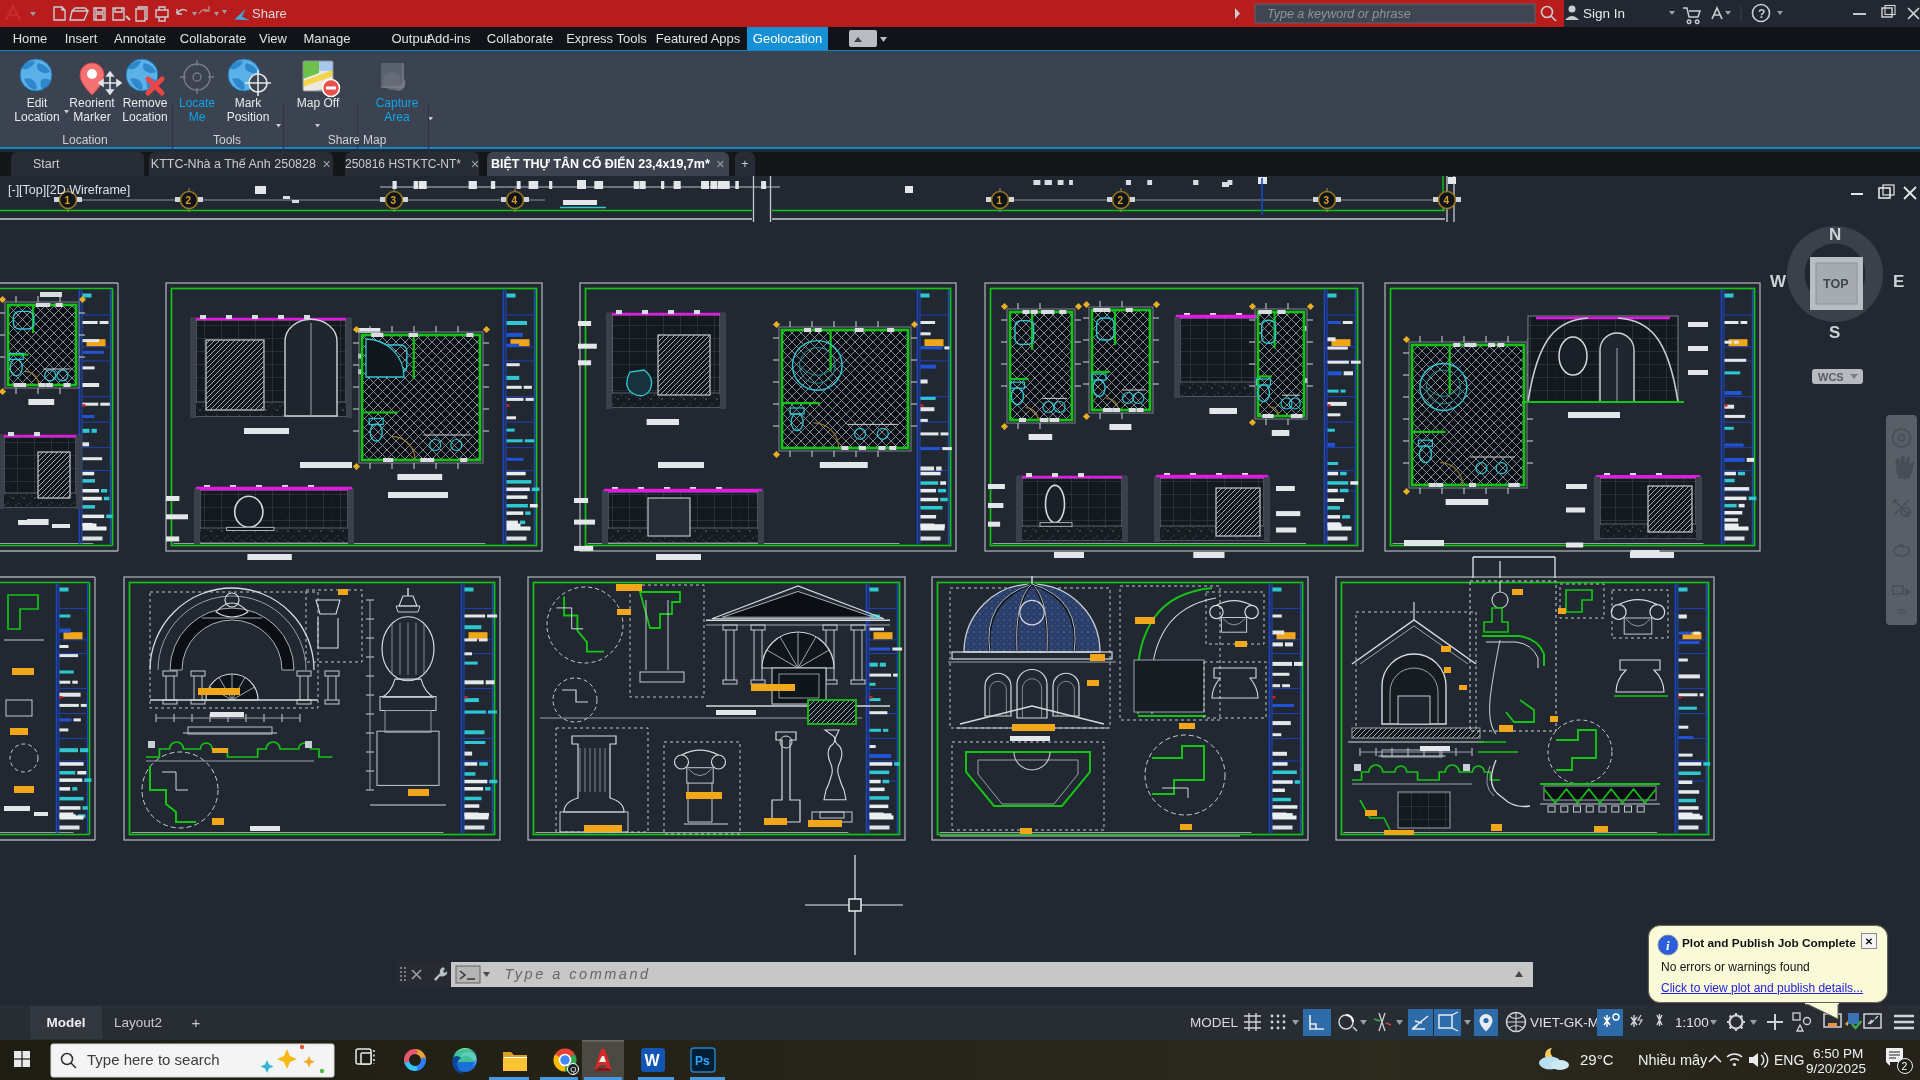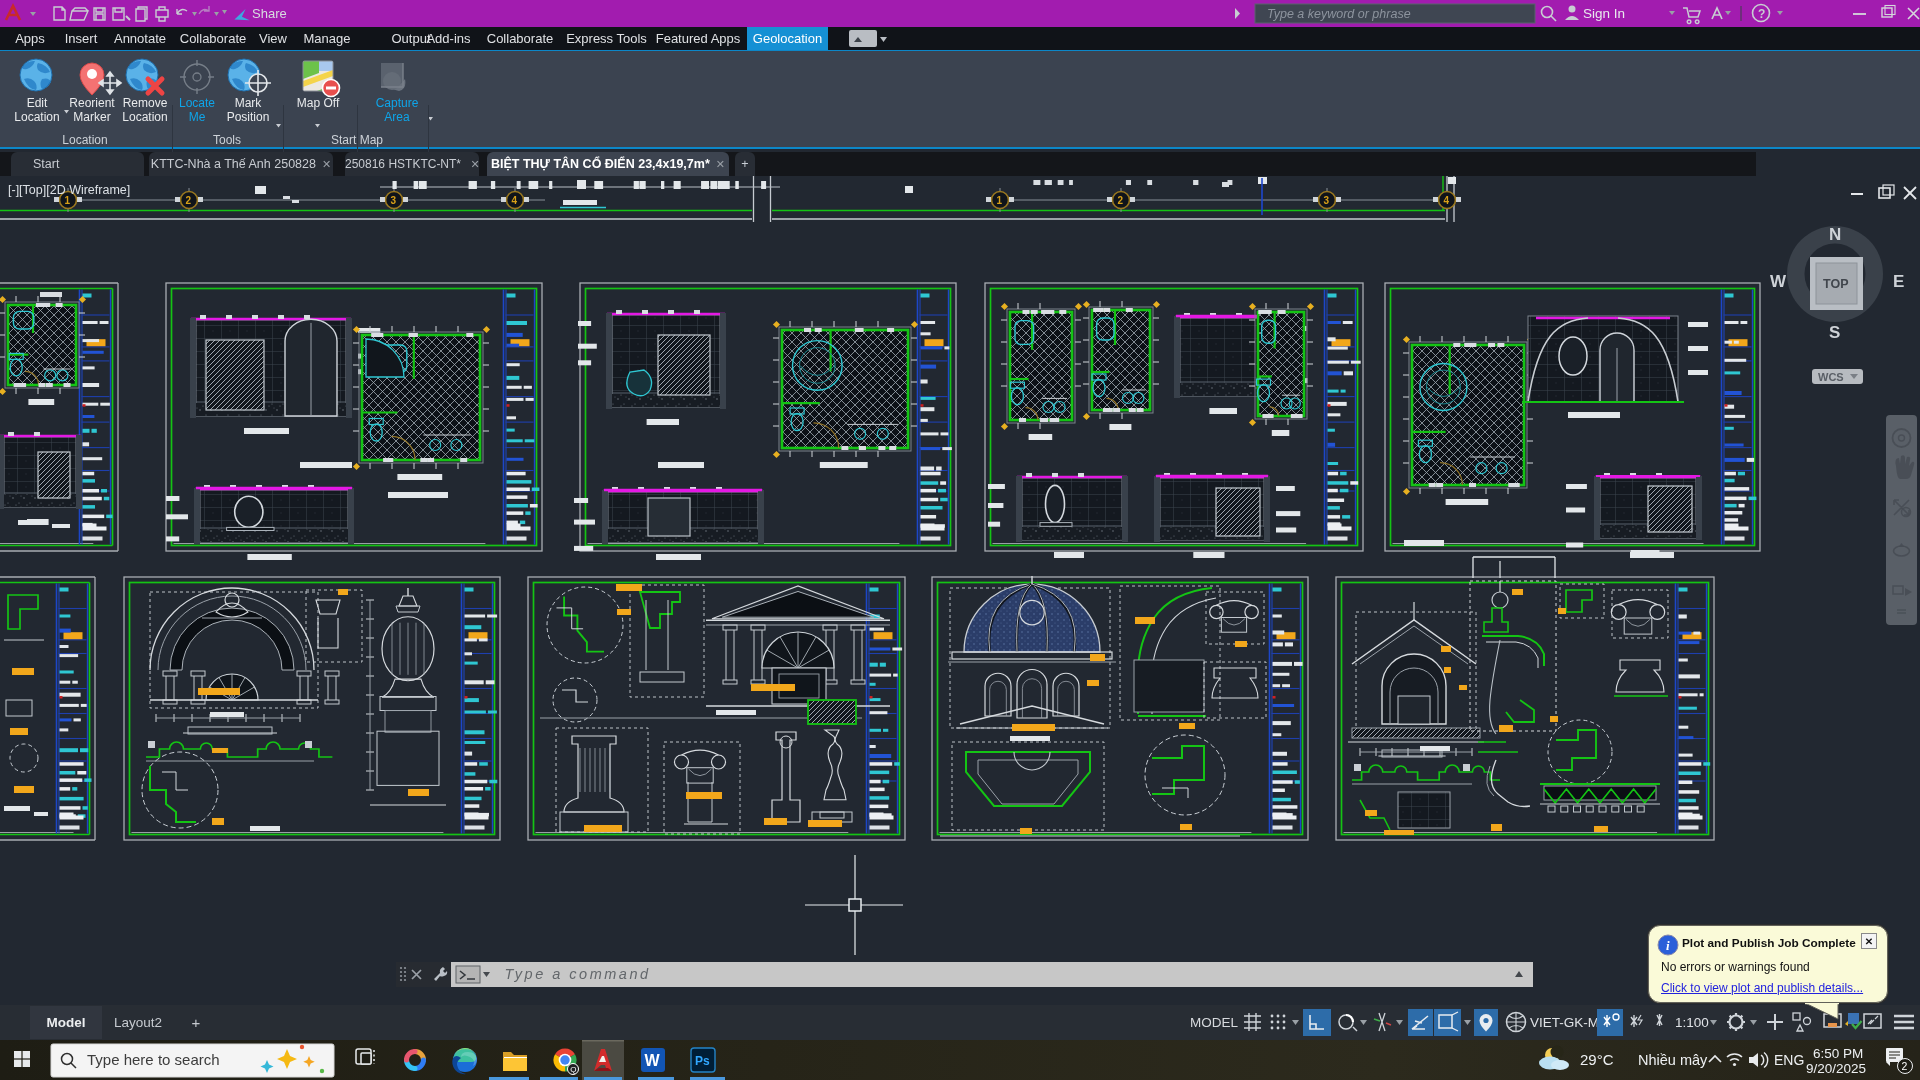--- a/index.html
+++ b/index.html
@@ -1,19 +1,19 @@
 <!DOCTYPE html>
 <html><head><meta charset="utf-8"><style>
 *{margin:0;padding:0;box-sizing:border-box}
 html,body{width:1920px;height:1080px;overflow:hidden;background:#222831;font-family:"Liberation Sans",sans-serif}
 .abs{position:absolute}
-#titlebar{position:absolute;left:0;top:0;width:1920px;height:27px;background:#a21caf}
+#titlebar{position:absolute;left:0;top:0;width:1564px;height:27px;background:#b91c1c}
 #tabrow{position:absolute;left:0;top:27px;width:1920px;height:23px;background:#101318}
 #ribbon{position:absolute;left:0;top:50px;width:1920px;height:99px;background:#3b4350;border-top:1.5px solid #0c87c8;border-bottom:2px solid #0c87c8}
-#ftabs{position:absolute;left:0;top:151.5px;width:1756px;height:24.5px;background:#14161a}
+#ftabs{position:absolute;left:0;top:151.5px;width:1920px;height:24.5px;background:#14161a}
 #canvas{position:absolute;left:0;top:176px;width:1920px;height:829px;background:#222831}
 #statusbar{position:absolute;left:0;top:1005px;width:1920px;height:35px;background:#282d34}
 #taskbar{position:absolute;left:0;top:1040px;width:1920px;height:40px;background:linear-gradient(90deg,#1e1d14,#262418 40%,#2c2a1d 72%,#252319)}
 .rtab{position:absolute;top:0;height:23px;line-height:23px;color:#dfe1e4;font-size:13px;text-align:center;white-space:nowrap}
 .ftab{position:absolute;top:0;height:24.5px;line-height:24px;background:#282d35;color:#c8ccd2;font-size:12.5px;border-radius:6px 6px 0 0;text-align:center;white-space:nowrap;overflow:hidden}
 .ftab .x{color:#9aa0a7;font-size:11px;margin-left:6px}
 .gl{color:#cdd2d8;font-size:12px;position:absolute;text-align:center}
 .bl{color:#e8eaec;font-size:12px;position:absolute;text-align:center;line-height:13.5px}
 .bl.dis{color:#0ea5e9}
 .sep{position:absolute;top:54px;height:78px;width:1px;background:#2e3540}
@@ -55,21 +55,21 @@
 <circle cx="536" cy="13" r="8.5" fill="none" stroke="#c8cdd2" stroke-width="1.6"></circle>
 <text x="533" y="18" font-size="12" fill="#c8cdd2" font-weight="bold" font-family="Liberation Sans,sans-serif">?</text>
 <path d="M552 11 l6 0 l-3 4 z" fill="#9aa0a6"></path>
 <line x1="628" y1="14" x2="641" y2="14" stroke="#d5d8dc" stroke-width="1.8"></line>
 <rect x="657" y="8" width="10" height="9" fill="none" stroke="#d5d8dc" stroke-width="1.4"></rect>
 <rect x="660" y="5.5" width="10" height="9" fill="none" stroke="#d5d8dc" stroke-width="1.1"></rect>
 <path d="M683 8 l11 11 m0 -11 l-11 11" stroke="#d5d8dc" stroke-width="1.6"></path>
 </svg>
   </div>
 <div id="tabrow">
-    <div class="rtab" style="left:8px;width:44px">Apps</div>
+    <div class="rtab" style="left:8px;width:44px">Home</div>
     <div class="rtab" style="left:58px;width:46px">Insert</div>
     <div class="rtab" style="left:108px;width:64px">Annotate</div>
     <div class="rtab" style="left:178px;width:70px">Collaborate</div>
     <div class="rtab" style="left:252px;width:42px">View</div>
     <div class="rtab" style="left:298px;width:58px">Manage</div>
     <div class="rtab" style="left:384px;width:54px">Output</div>
     <div class="rtab" style="left:419px;width:59px">Add-ins</div>
     <div class="rtab" style="left:481px;width:78px">Collaborate</div>
     <div class="rtab" style="left:562px;width:89px">Express Tools</div>
     <div class="rtab" style="left:652px;width:92px">Featured Apps</div>
@@ -124,21 +124,21 @@
     <div class="bl dis" style="left:366px;top:46px;width:62px">Capture<br>Area</div>
     <svg class="abs" style="left:0;top:46px" width="460" height="36">
       <path d="M64 13 l5 0 l-2.5 3.5z M276 27 l5 0 l-2.5 3.5z M315 27 l5 0 l-2.5 3.5z M428 20 l5 0 l-2.5 3.5z" fill="#c8ccd2"></path>
     </svg>
     <div class="sep" style="left:172px"></div>
     <div class="sep" style="left:283px"></div>
     <div class="sep" style="left:428px"></div>
     <div class="sep" style="left:357px;height:64px"></div>
     <div class="gl" style="left:40px;top:82px;width:90px">Location</div>
     <div class="gl" style="left:182px;top:82px;width:90px">Tools</div>
-    <div class="gl" style="left:307px;top:82px;width:100px">Start Map</div>
+    <div class="gl" style="left:307px;top:82px;width:100px">Share Map</div>
   </div>
 <div id="ftabs">
     <div class="ftab" style="left:11px;width:133px;text-align:left;padding-left:22px">Start</div>
     <div class="ftab" style="left:149px;width:184px">KTTC-Nhà a Thế Anh 250828<span class="x">✕</span></div>
     <div class="ftab" style="left:345px;width:134px;font-size:12px">250816 HSTKTC-NT* <span class="x">✕</span></div>
     <div class="ftab" style="left:487px;width:242px;background:#3d4450;color:#fff;font-weight:bold">BIỆT THỰ TÂN CỔ ĐIỂN 23,4x19,7m*<span class="x" style="font-weight:normal">✕</span></div>
     <div class="ftab" style="left:735px;width:20px;color:#c8ced6">+</div>
   </div>
 <div id="canvas"><svg width="1920" height="829" viewBox="0 176 1920 829">
       <defs>

